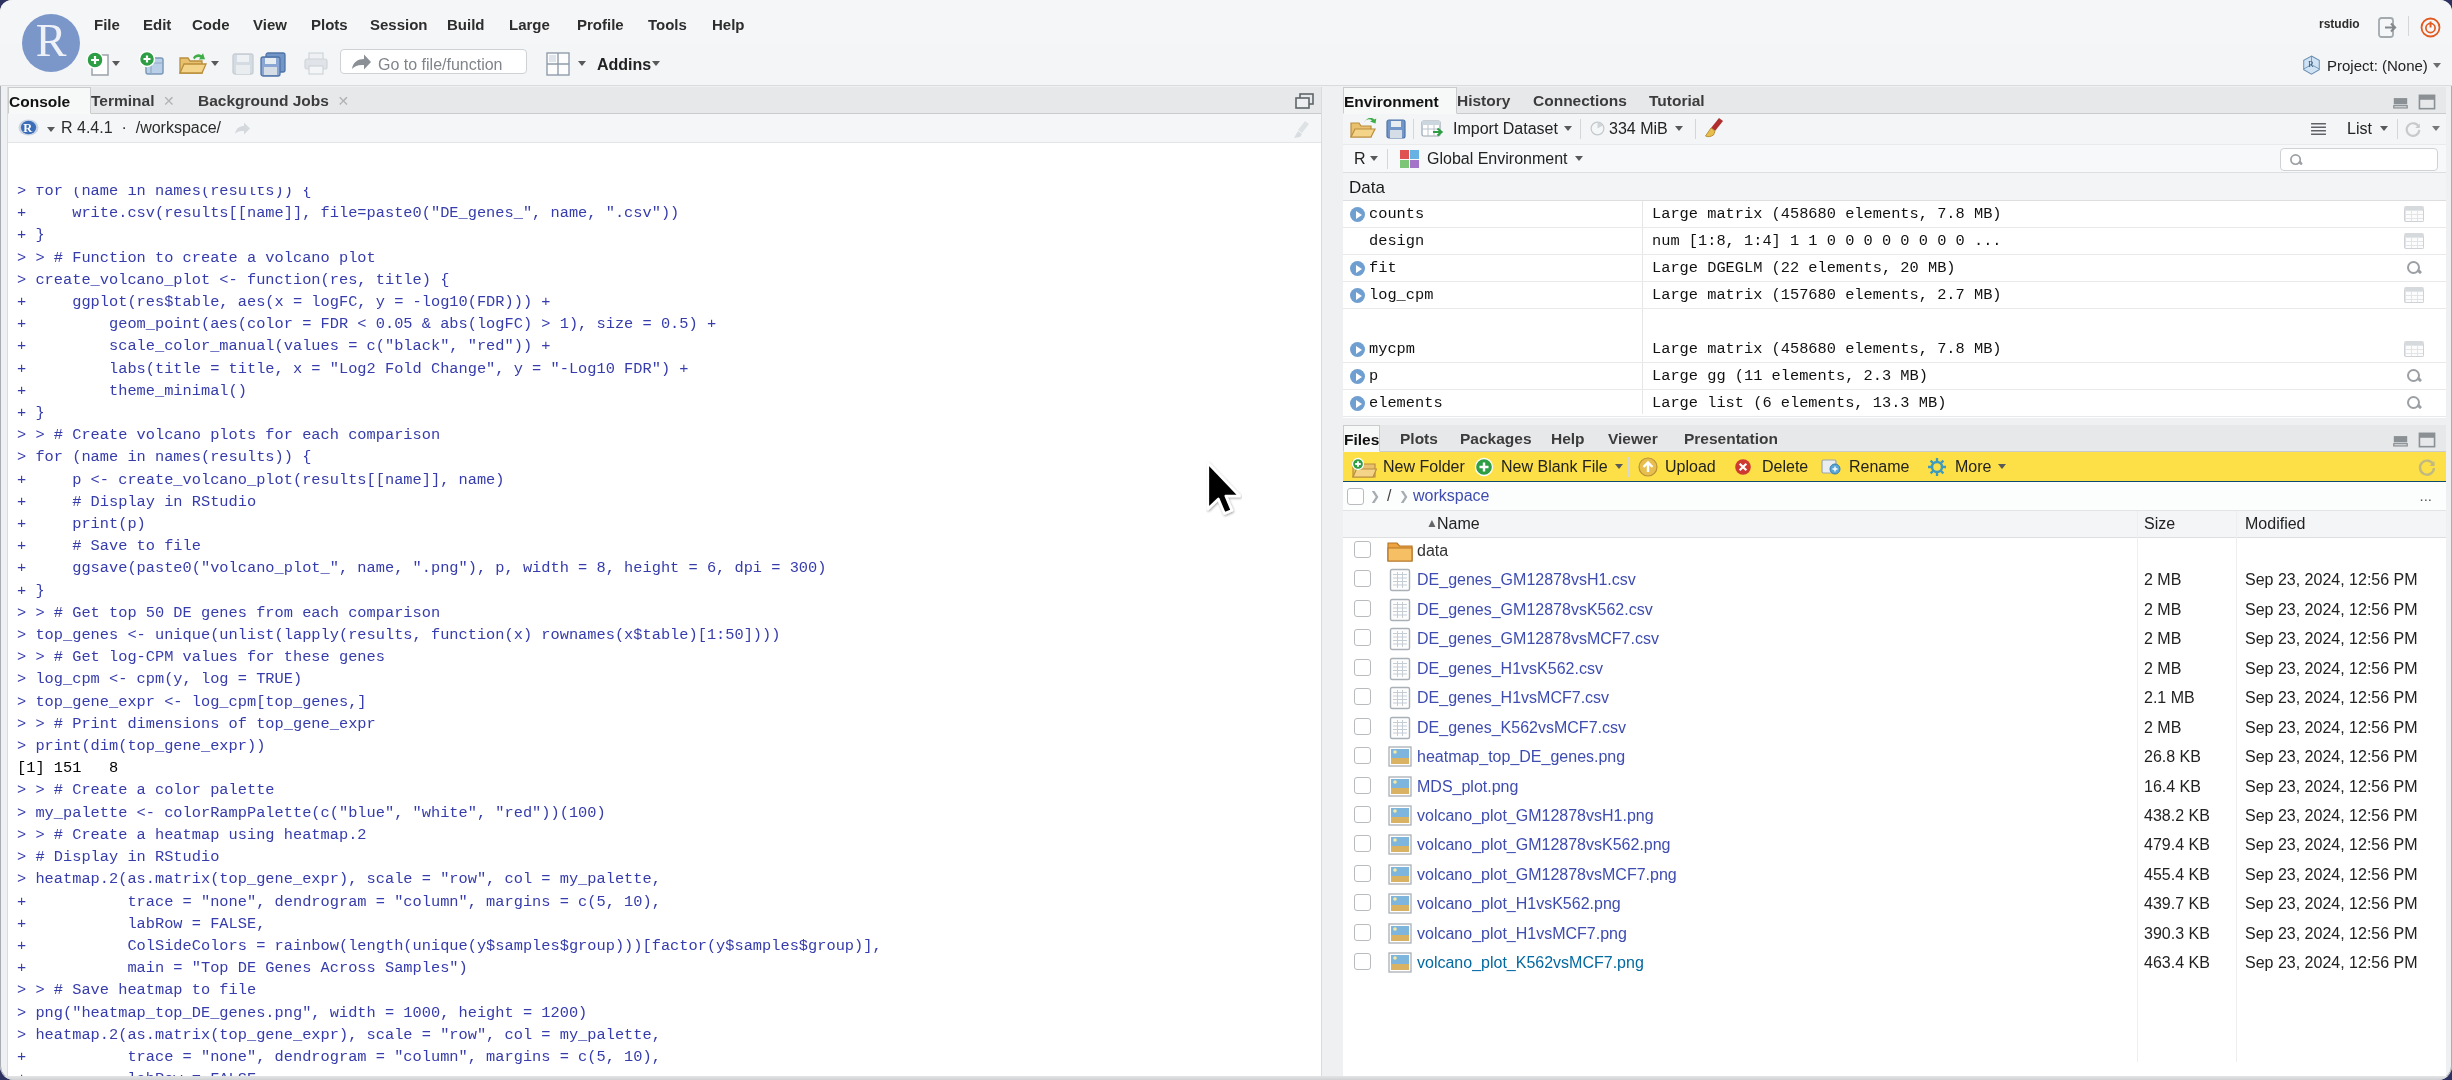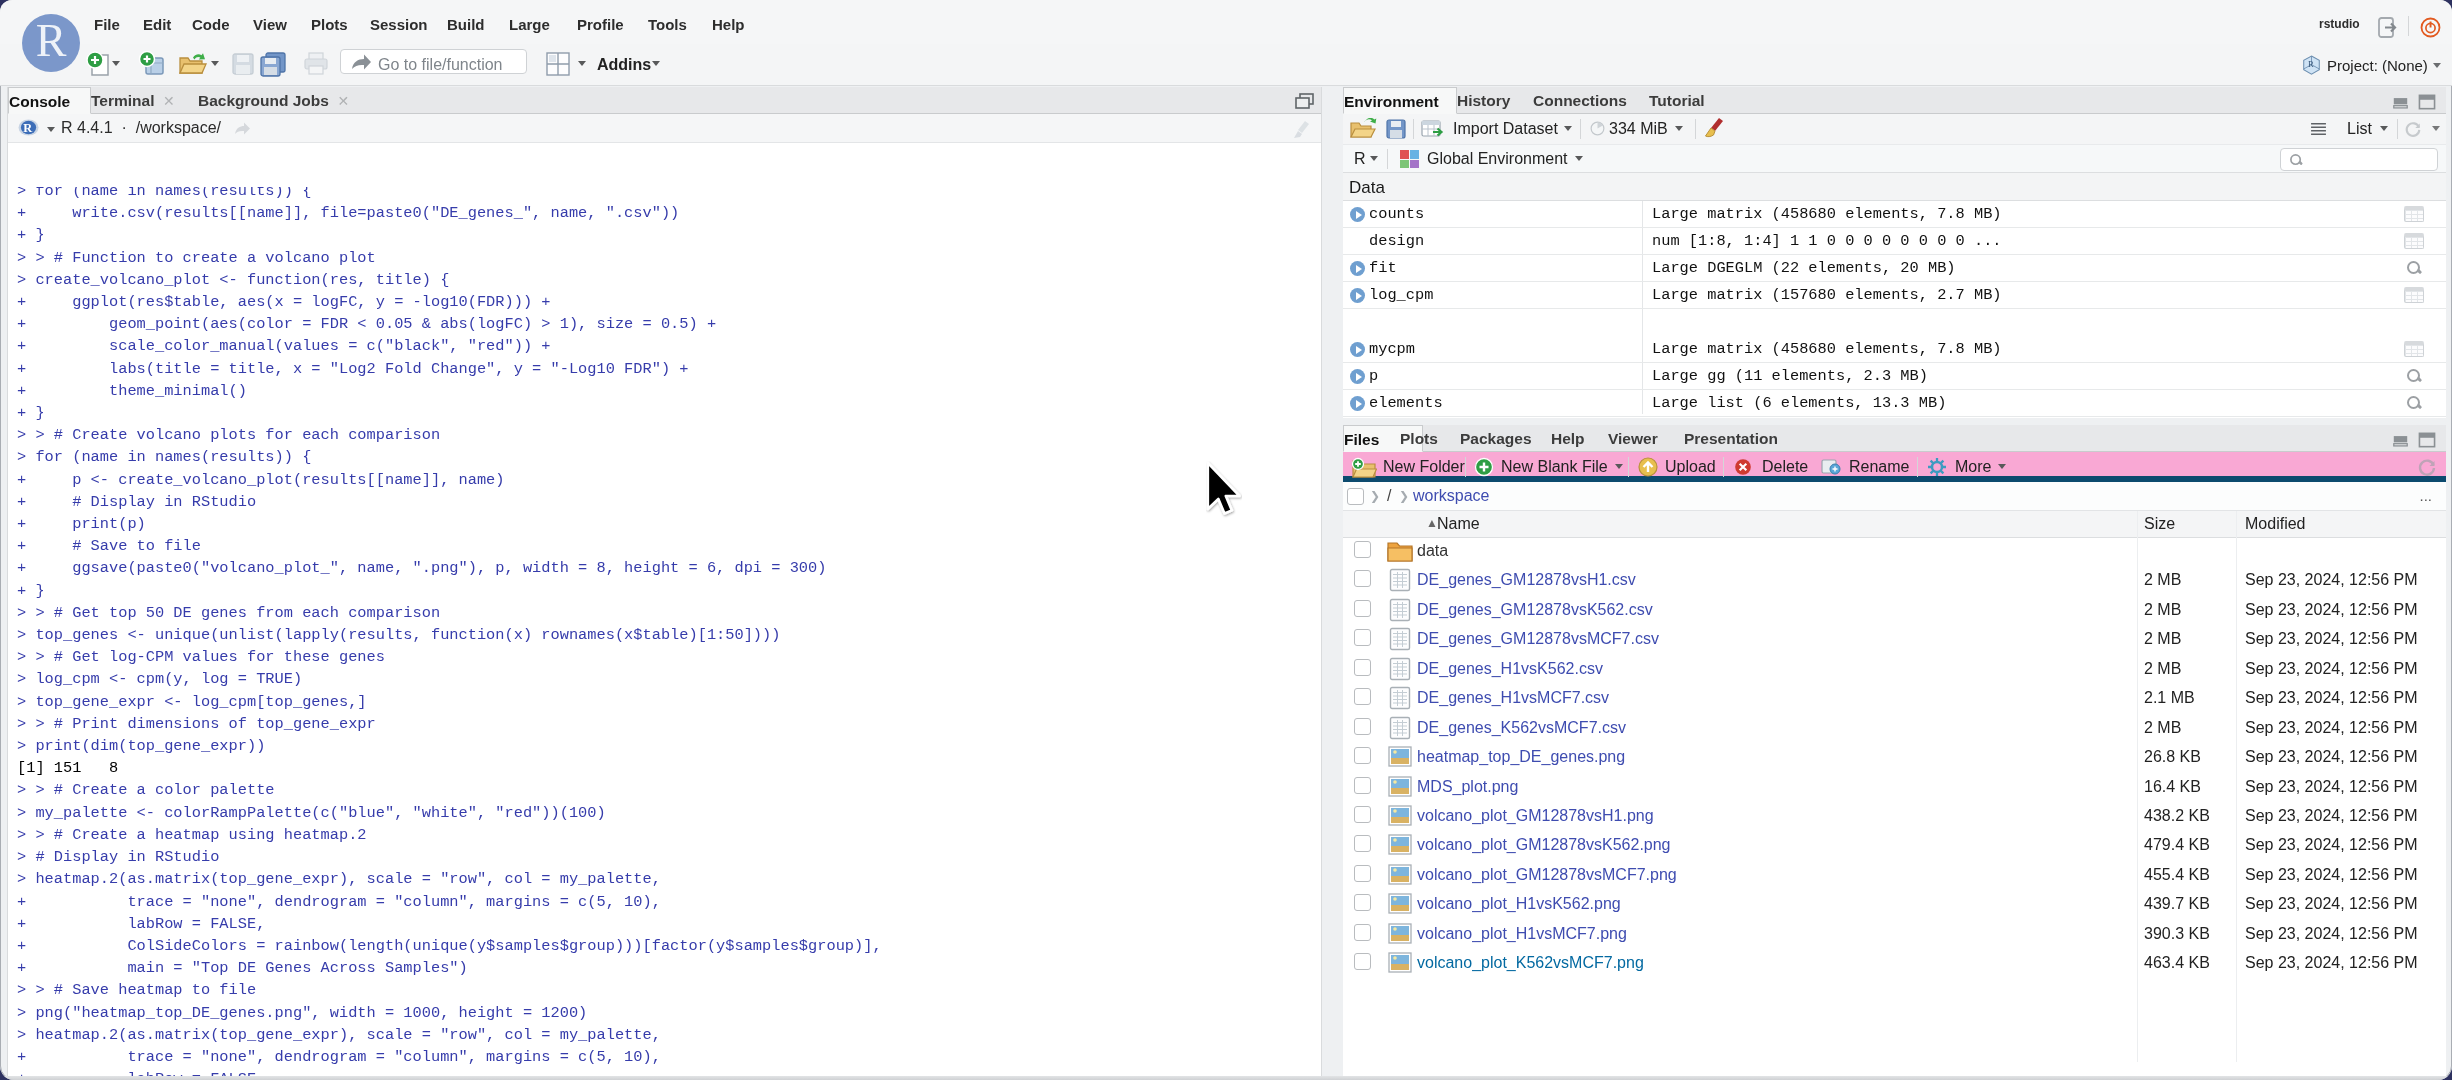--- a/index.html
+++ b/index.html
@@ -50,21 +50,21 @@
   border-top:4px solid transparent; border-bottom:4px solid transparent; border-left:6px solid #fff; }
 .gridico { position:absolute; right:22px; top:5px; width:20px; height:16px; background:#fcfcfd;
   border:1px solid #ced2d6; border-top:4px solid #d7dadd; border-radius:2px;
   background-image:linear-gradient(#e2e5e8 1px, transparent 1px), linear-gradient(90deg, #e2e5e8 1px, transparent 1px);
   background-size:6px 4px; }
 .magico { position:absolute; right:24px; top:5px; width:16px; height:16px; }
 .magico:before { content:''; position:absolute; left:1px; top:1px; width:9px; height:9px; border:2px solid #9ca0a4; border-radius:50%; }
 .magico:after { content:''; position:absolute; left:10.5px; top:10px; width:5px; height:2.5px; background:#9ca0a4; transform:rotate(45deg); border-radius:1px; }
 
 
-#files .ptool { position:absolute; left:0; top:27px; width:100%; height:30px; background:#f9a8d4; border-bottom:6px solid #0c4a6e;text-align:center; }
+#files .ptool { position:absolute; left:0; top:27px; width:100%; height:30px; background:#fde047; border-bottom:1px solid #0c4a6e;text-align:center; }
 #files .crumb { position:absolute; left:0; top:57px; width:100%; height:29px; background:#fcfdfd; border-bottom:1px solid #e2e4e6; }
 #files .fhdr { position:absolute; left:0; top:86px; width:100%; height:27px; background:#f4f5f6; border-bottom:1px solid #dcdee0; font-size:16px; color:#222; }
 .frow { position:absolute; left:0; width:100%; height:30px; font-size:16px; }
 .frow .fname { position:absolute; left:74px; top:6px; color:#3e4cb0; }
 .frow .fsize { position:absolute; left:801px; top:6px; color:#222; }
 .frow .fdate { position:absolute; left:902px; top:6px; color:#222; }
 .cb { position:absolute; width:17px; height:17px; background:#fff; border:1px solid #b9bcbf; border-radius:3px; }
 .fvd1 { position:absolute; left:794px; top:86px; bottom:14px; width:1px; background:#eceef0; }
 .fvd2 { position:absolute; left:893px; top:86px; bottom:14px; width:1px; background:#eceef0; }
 
@@ -362,21 +362,21 @@
     <div class="erow" style="top:303px">
         <span class="exp"></span>
         <span class="nm">elements</span>
         <span class="vl">Large list (6 elements,  13.3 MB)</span>
         <span class="magico"></span>
       </div>
   </div>
 
   <div class="pane" id="files">
     <div class="tabbar">
-      <div class="tab active" style="left:0px;width:80px">Files</div>
+      <div class="tab active" style="left:0px;width:37px">Files</div>
       <div class="tab" style="left:57px;width:59px">Plots</div>
       <div class="tab" style="left:117px;width:90px">Packages</div>
       <div class="tab" style="left:208px;width:56px">Help</div>
       <div class="tab" style="left:265px;width:75px">Viewer</div>
       <div class="tab" style="left:341px;width:110px">Presentation</div>
       <svg class="ico" style="right:37px;top:10px" width="17" height="12" viewBox="0 0 19 13">
         <rect x="2" y="1" width="15" height="7" fill="#8b9094"></rect>
         <rect x="2" y="9.5" width="15" height="2.5" fill="none" stroke="#8b9094" stroke-width="1.4"></rect>
       </svg>
       <svg class="ico" style="right:10px;top:7px" width="18" height="16" viewBox="0 0 20 18">

